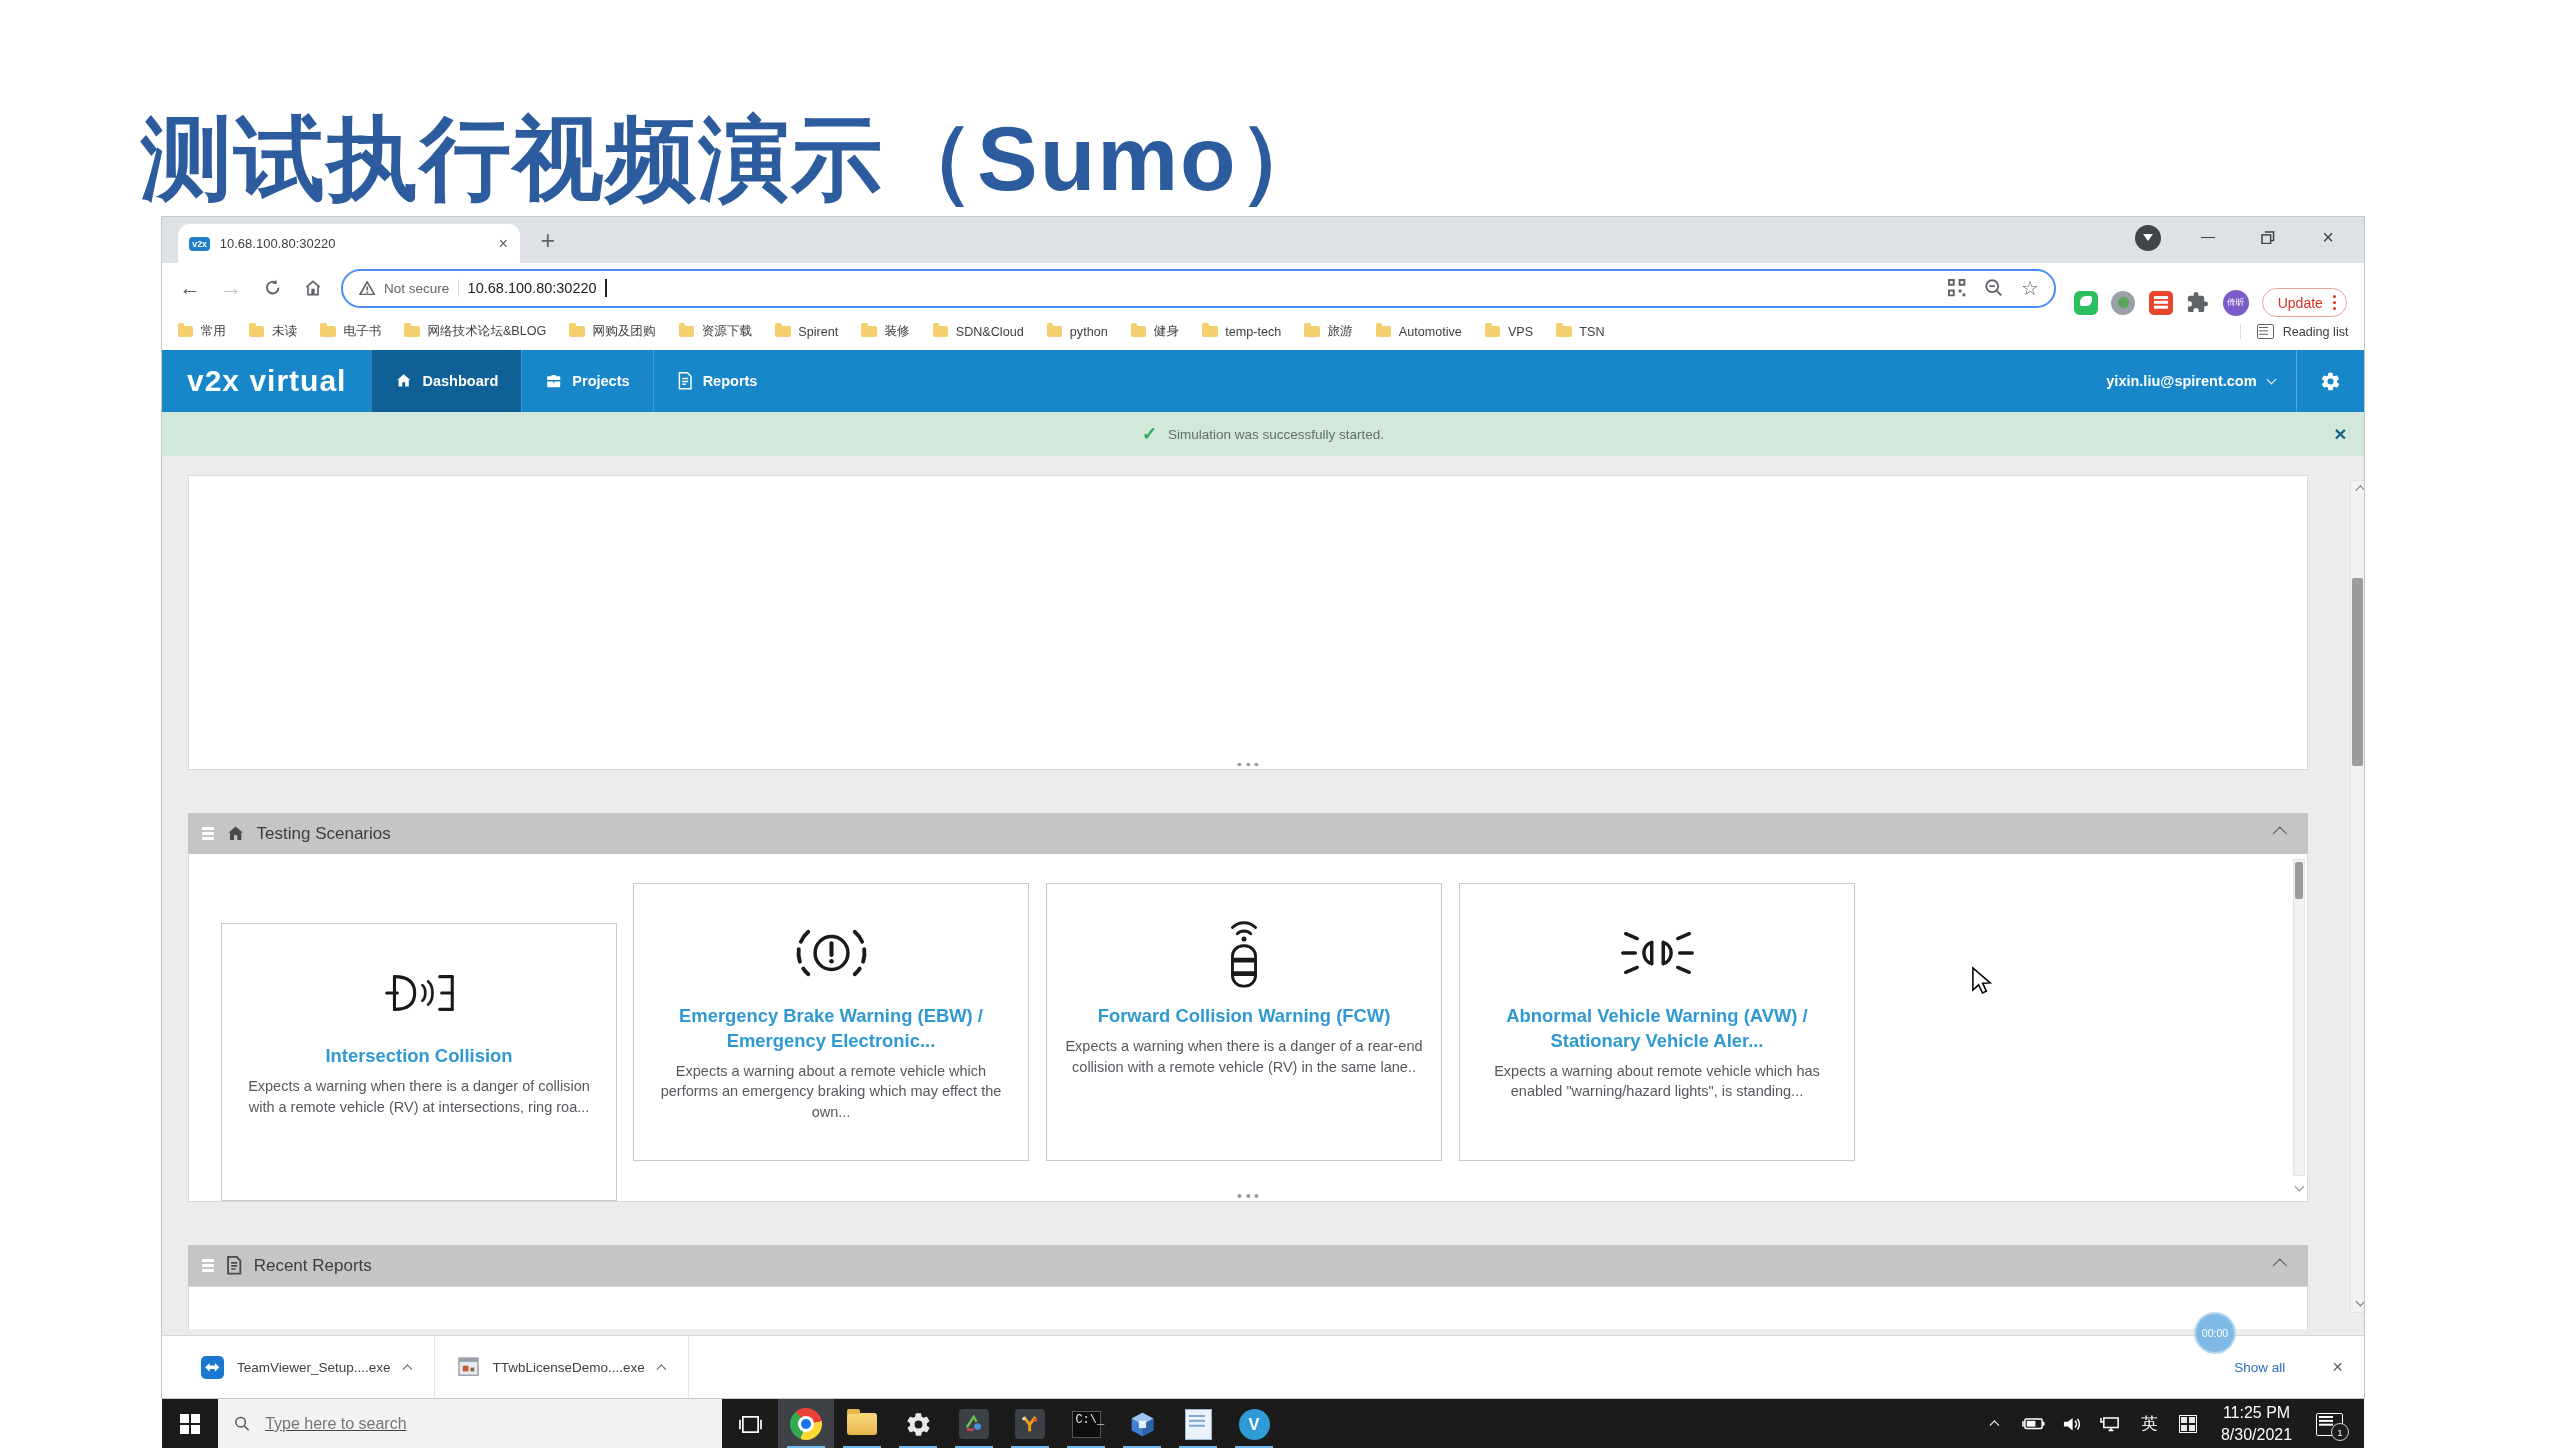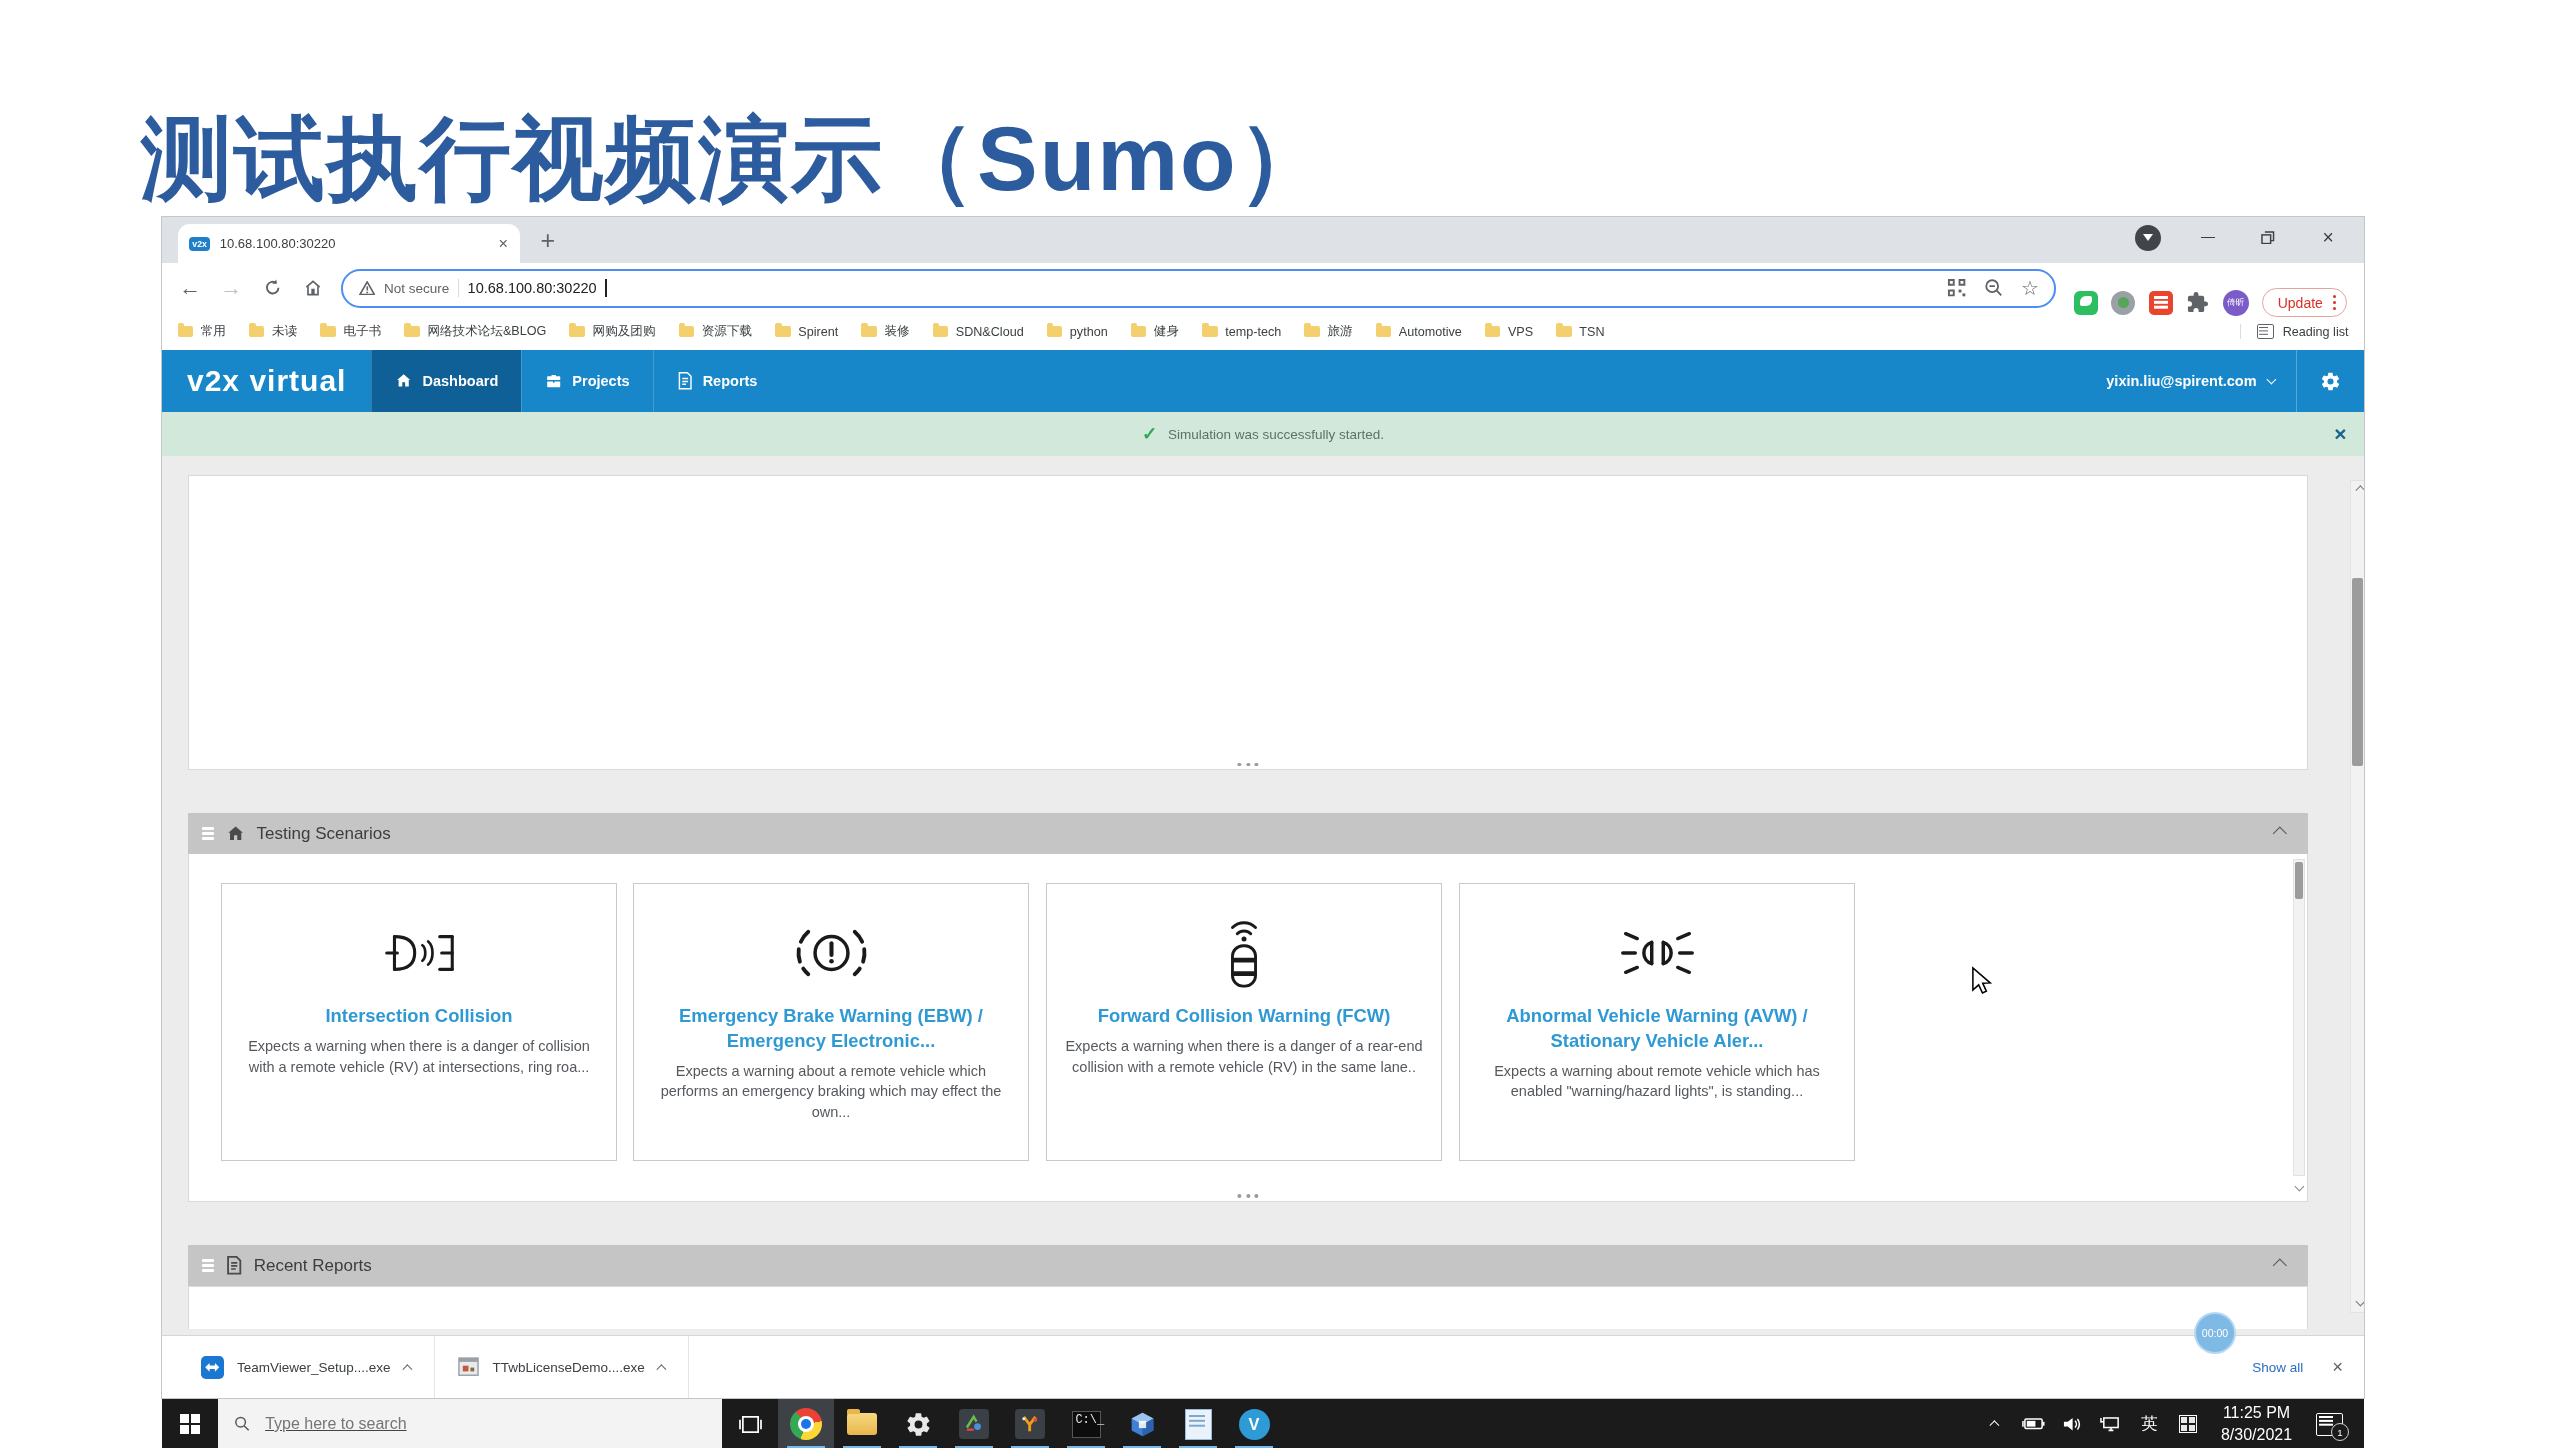--- a/index.html
+++ b/index.html
@@ -96,21 +96,21 @@
   .vscroll{position:absolute;background:#f2f2f2;border:1px solid #e2e2e2;box-sizing:border-box;}
   .vthumb{position:absolute;left:1px;right:1px;background:#9c9c9c;border-radius:1.9px;}
   .scroll-chev{position:absolute;left:50%;transform:translateX(-50%);color:#777;}
 
   
   .download-bar{position:absolute;left:0;right:0;bottom:0;height:62px;background:#fff;
                 border-top:1px solid #d6d6d6;display:flex;align-items:center;padding-left:15.5px;}
   .dl-item{display:flex;align-items:center;gap:13.5px;padding:0 23px;height:100%;
            border-right:1px solid #e4e4e4;font-size:13.5px;color:#3c4043;}
   .tv-icon{width:23px;height:23px;border-radius:4.8px;background:#1a78d2;display:flex;align-items:center;justify-content:center;}
-  .dl-right{margin-left:auto;display:flex;align-items:center;gap:29px;padding-right:21px;font-size:13.5px;}
+  .dl-right{margin-left:auto;display:flex;align-items:center;gap:47px;padding-right:21px;font-size:13.5px;}
   .show-all{color:#2a6fc2;}
   .timer-bubble{position:absolute;left:2194px;top:1312px;width:42px;height:42px;border-radius:50%;
                 background:rgba(116,179,227,.92);border:2.9px solid rgba(194,224,245,.8);box-sizing:border-box;
                 display:flex;align-items:center;justify-content:center;color:#fff;font-size:10.6px;z-index:30;}
 
   
   .taskbar{position:absolute;left:162px;top:1399px;width:2202px;height:50px;background:#1b1b1b;
            display:flex;align-items:stretch;color:#fff;}
   .tb-cell{width:56px;display:flex;align-items:center;justify-content:center;position:relative;flex:none;}
   .tb-cell.running::after{content:"";position:absolute;bottom:0;left:8.7px;right:8.7px;height:2.9px;background:#76b9ed;}
@@ -372,21 +372,21 @@
               <i></i>
             </span>
           <svg width="19.3" height="19.3" viewBox="0 0 24 24">
               <path d="M12 3 3 11h2v9h5v-6h4v6h5v-9h2z" fill="#4a4a4a"></path>
             </svg>
           <span>Testing Scenarios</span>
           <span class="head-chev chev up"></span>
         </div>
         <div class="panel" style="top:398px;height:348px;border-top:none;">
 
-          <div class="card" style="left:32px;">
+          <div class="card" style="left:32px;margin-top:40px;">
             <span class="card-icon">
               <svg width="83" height="52" viewBox="0 0 86 54" fill="none" stroke="#1a1a1a" stroke-width="3.2" stroke-linecap="round">
                 <path d="M17 10v34"></path>
                   <path d="M17 10c15 0 21 7 21 17s-6 17-21 17"></path>
                   <path d="M9 27h11"></path>
                 <path d="M46 19c4 3 4 13 0 16" stroke-width="2.8"></path>
                   <path d="M52 15c6 5 6 19 0 24" stroke-width="2.8"></path>
                 <path d="M77 10v34"></path>
                   <path d="M77 10H64"></path>
                   <path d="M77 27H66"></path>

